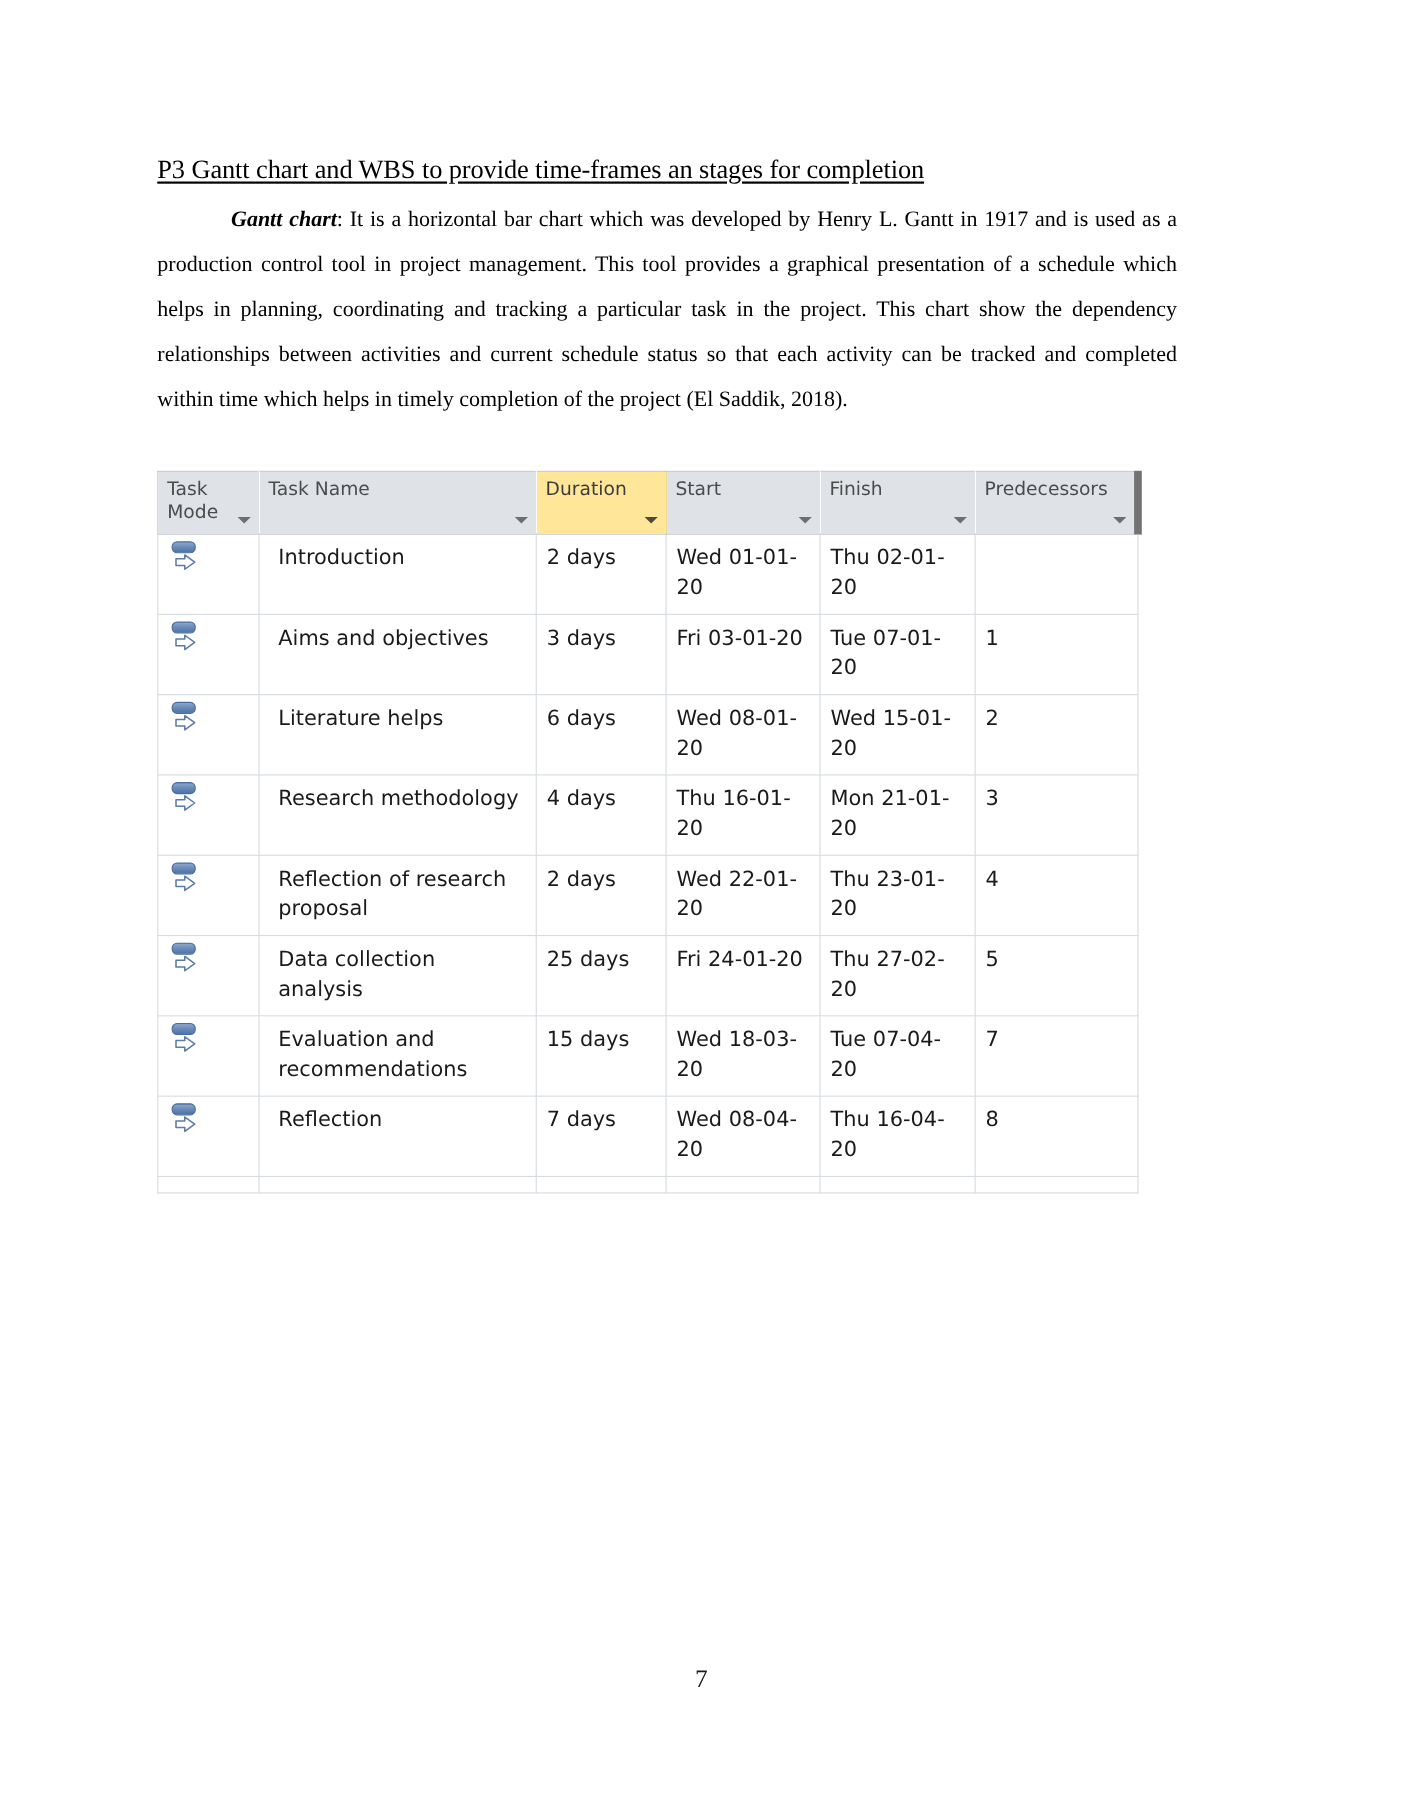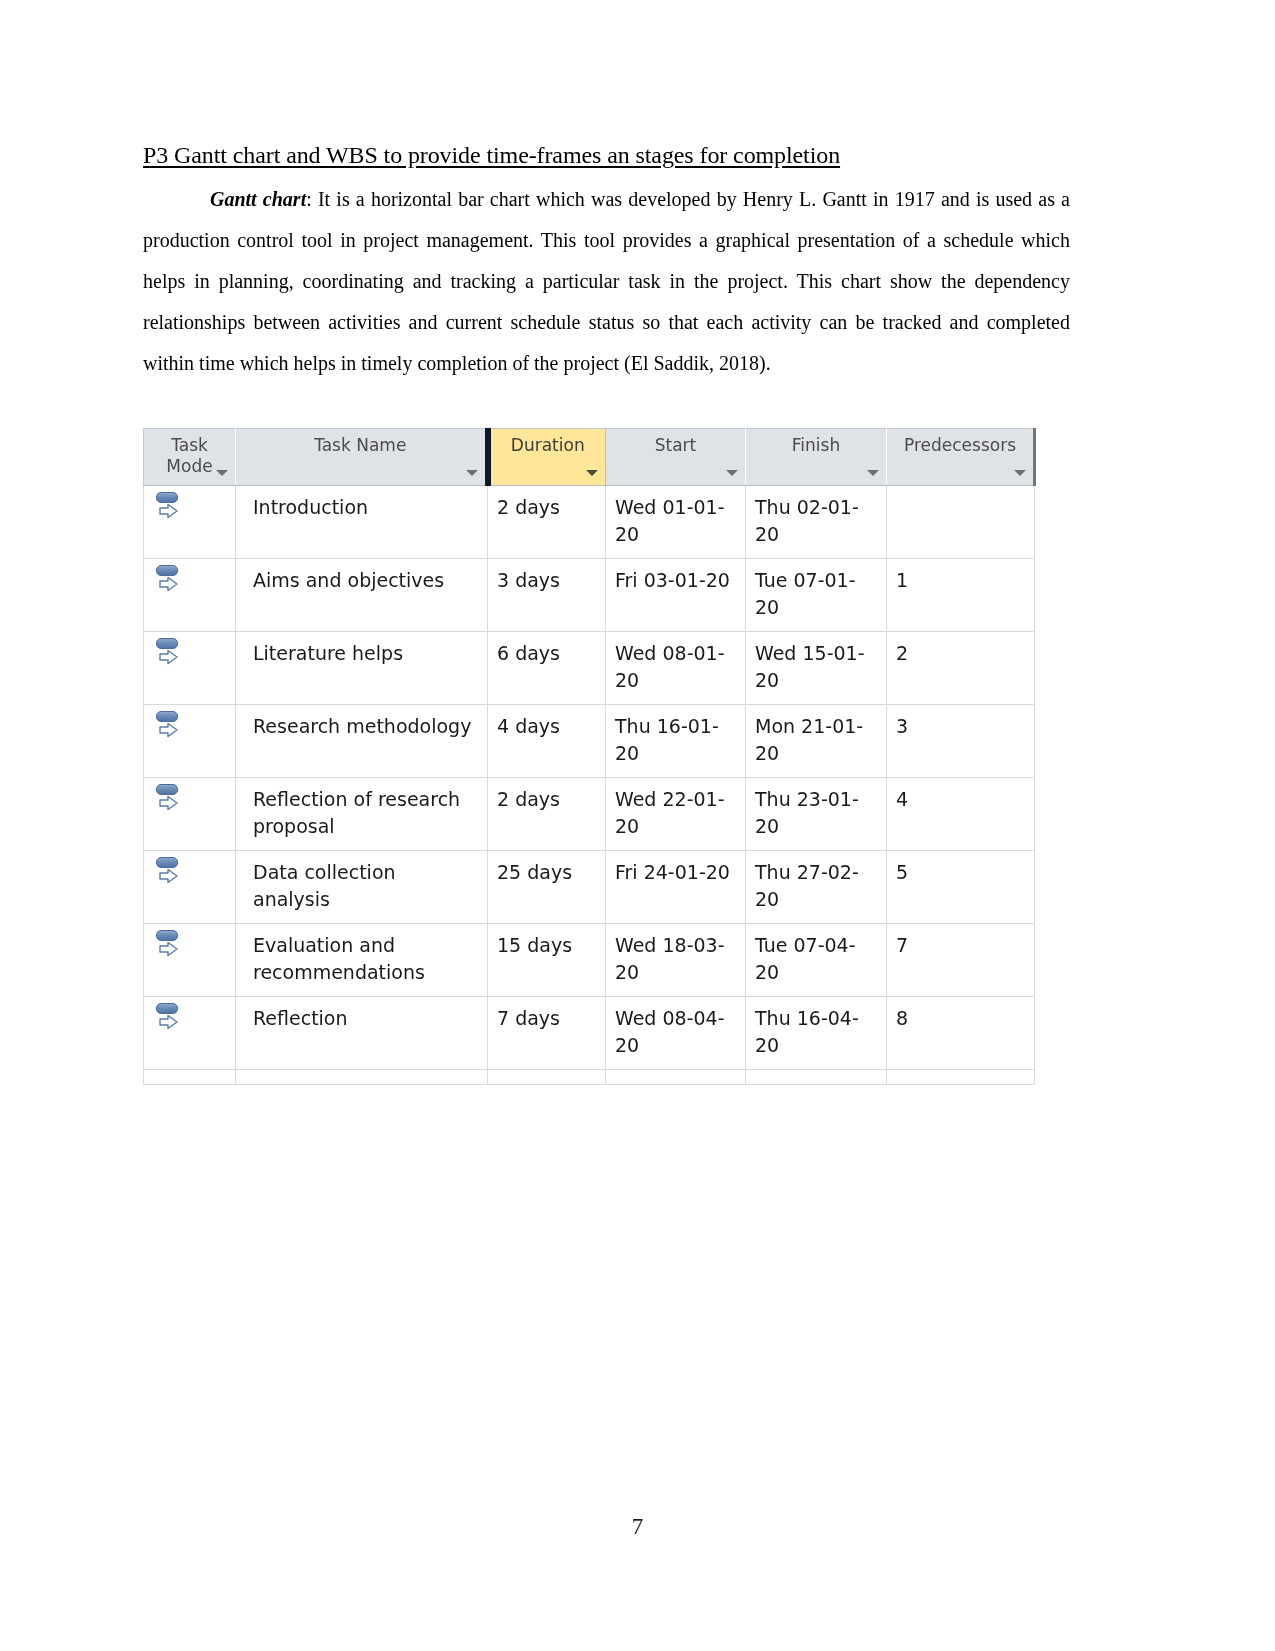--- a/index.html
+++ b/index.html
@@ -85,32 +85,32 @@
   table.proj-grid col.c-pred   { width: 148px; }
 
   table.proj-grid thead th {
     background: #dfe3e8;
     border-right: 1px solid #ffffff;
     border-bottom: 1px solid #b5bcc4;
     border-top: 1px solid #c3c9d0;
     padding: 6px 8px 8px 8px;
     height: 44px;
     vertical-align: top;
-    text-align: center;
+    text-align: left;
     font-weight: normal;
     font-size: 17px;
     color: #4b4b4b;
     position: relative;
     box-sizing: border-box;
   }
   table.proj-grid thead th.first { border-left: 1px solid #c3c9d0; }
-  table.proj-grid thead th.last  { border-right: 3px solid #737373; }
+  table.proj-grid thead th.last  { border-right: 7px solid #737373; }
   table.proj-grid thead th.hl {
     background: #ffe699;
-    border-left: 6px solid #0f172a;
+    border-left: 1px solid #0f172a;
     border-right: 1px solid #e0c253;
     color: #3c3c3c;
   }
   .th-label { display: block; line-height: 21px; }
 
   .filter-arrow {
     position: absolute;
     right: 7px;
     bottom: 9px;
     width: 0; height: 0;

